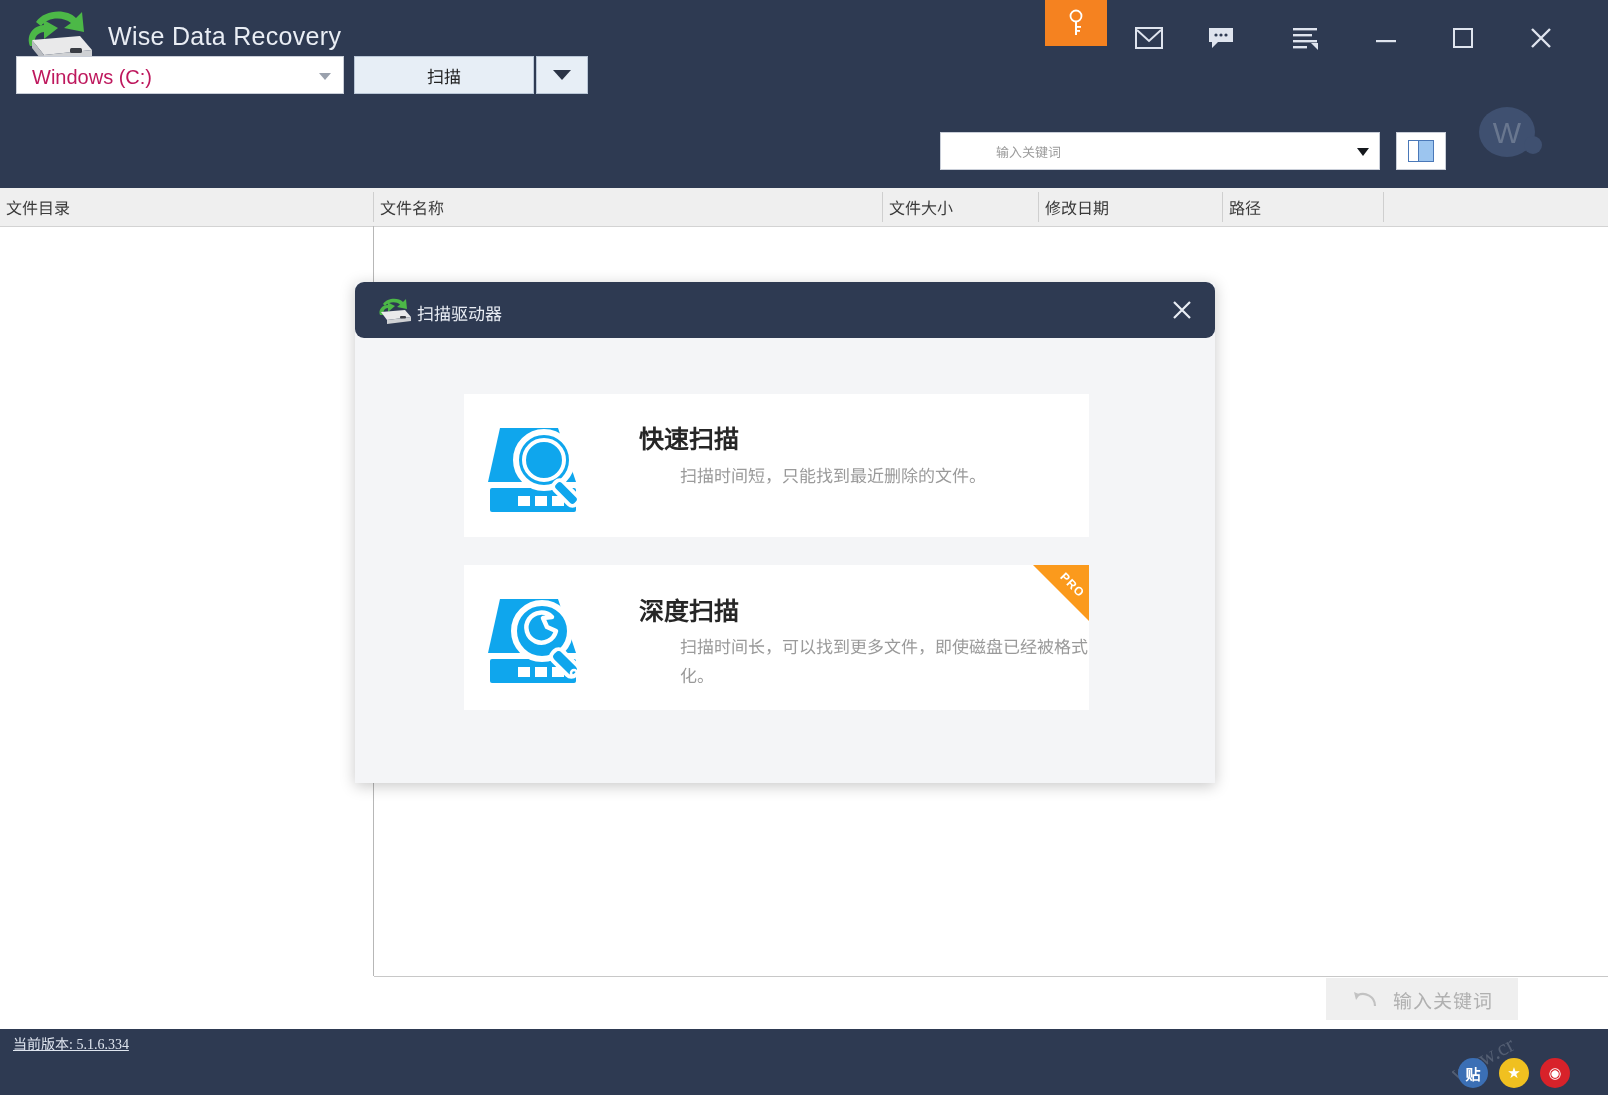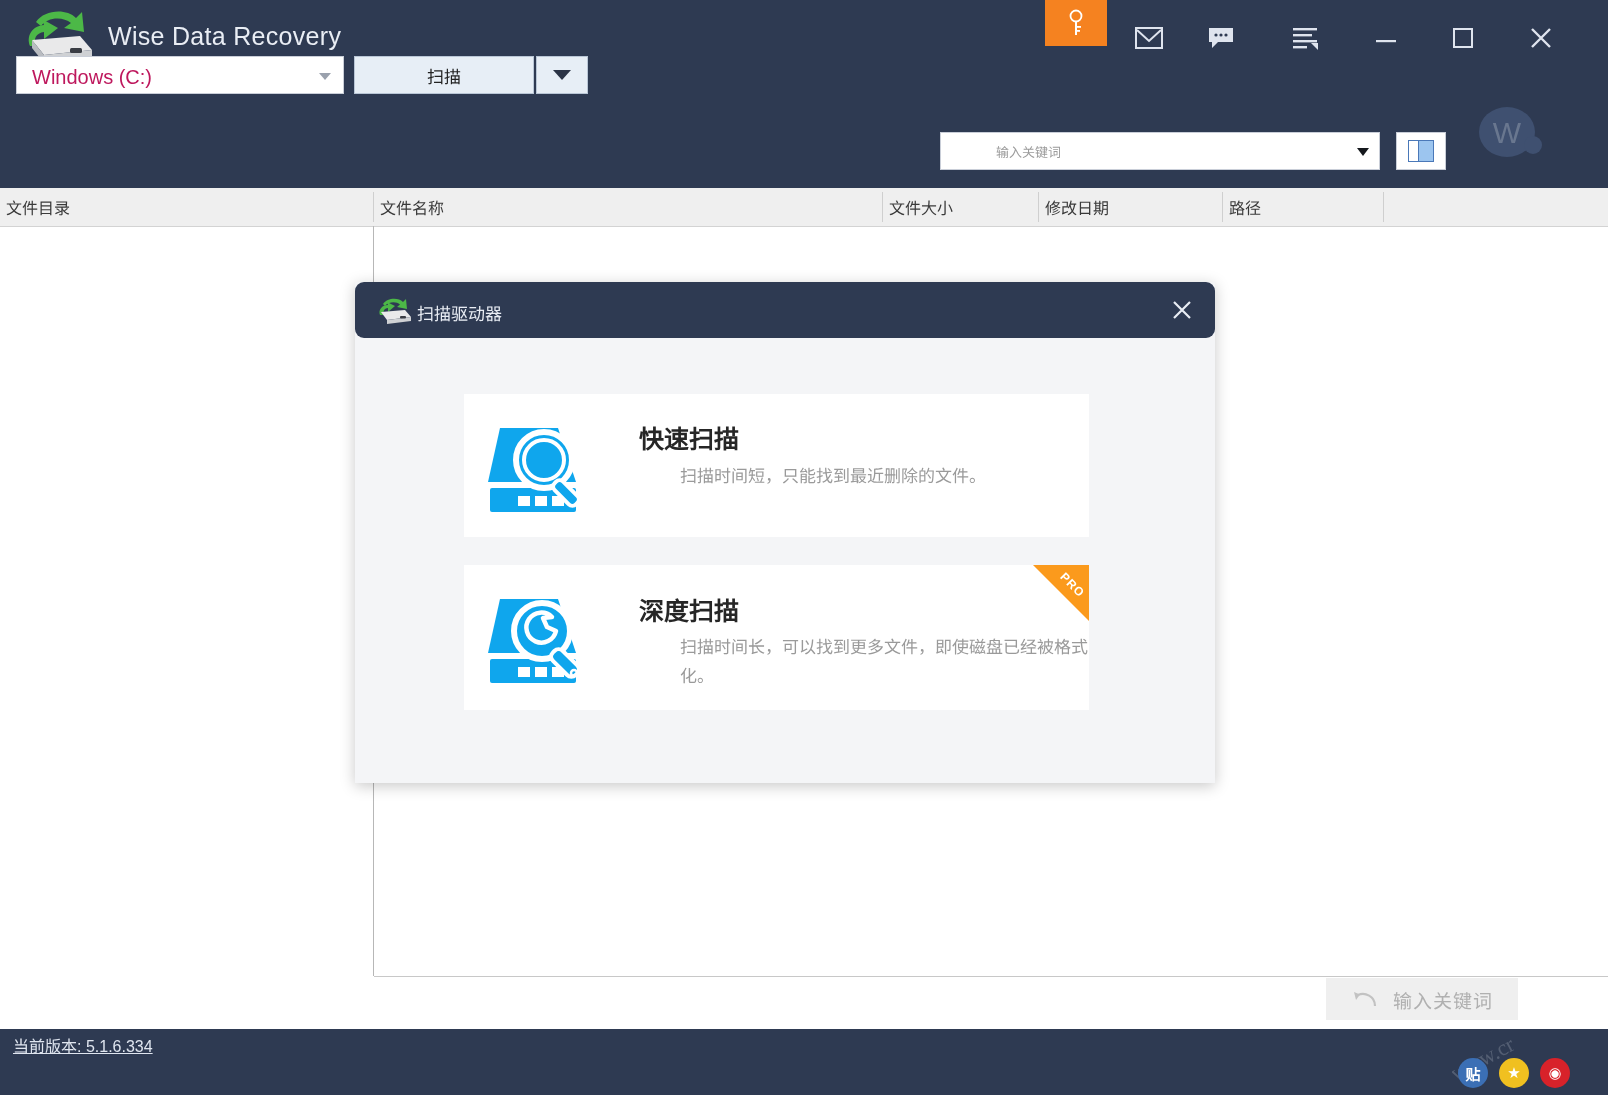--- a/index.html
+++ b/index.html
@@ -241,24 +241,25 @@
   
   .statusbar {
     position: absolute;
     left: 0; top: 1029px;
     width: 1608px; height: 66px;
     background: #2e3a52;
   }
   .version-link {
     position: absolute;
     left: 13px; top: 1033px;
-    font-size: 16px;
+    font-size: 14px;
     color: #dfe5ef;
     text-decoration: underline;
     cursor: pointer;
+    font-family: Liberation Serif, serif;
   }
   .social {
     position: absolute;
     top: 1058px;
     width: 30px; height: 30px;
     border-radius: 50%;
     display: flex;
     align-items: center;
     justify-content: center;
     cursor: pointer;

